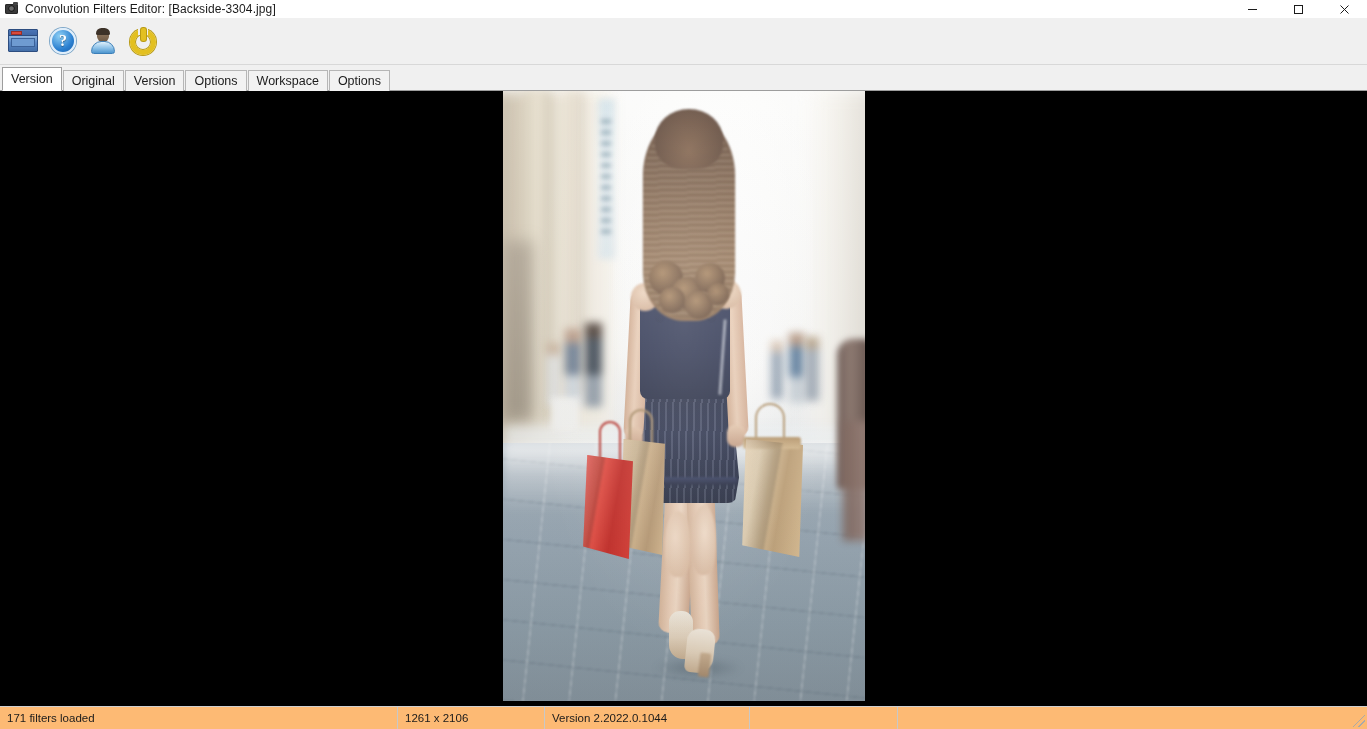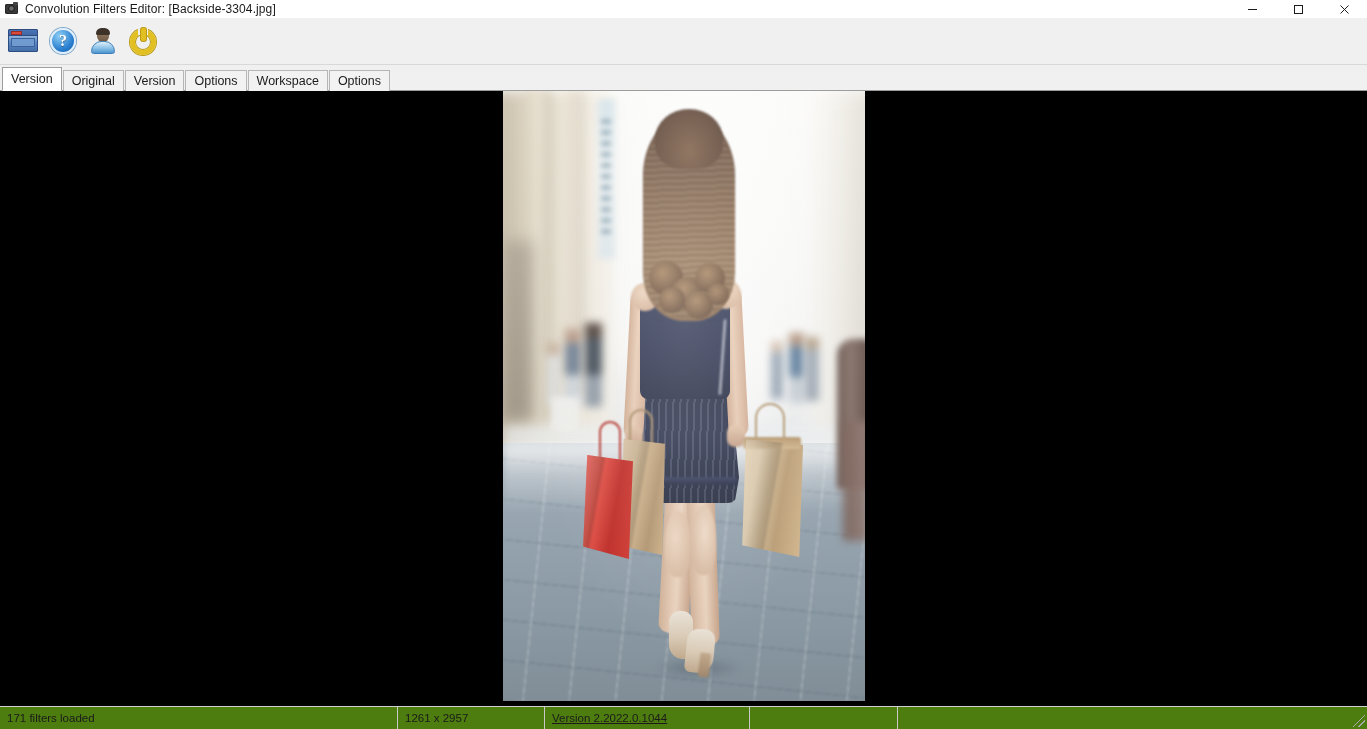--- a/index.html
+++ b/index.html
@@ -543,35 +543,35 @@
     position: absolute; inset: 0; pointer-events: none;
     background:
       radial-gradient(ellipse at 50% 38%, rgba(255,255,255,.16), rgba(255,255,255,0) 62%),
       linear-gradient(180deg, rgba(255,255,255,.10), rgba(0,0,0,.05));
   }
 
   
   .statusbar {
     height: 23px;
     flex: 0 0 23px;
-    background: #4d7c0f;
+    background: #fdba74;
     border-top: 1px solid #d0d0d0;
     display: flex; align-items: stretch;
     font-size: 11.5px; color: #1b1b1b;
   }
   .sb-cell {
     display: flex; align-items: center;
     padding-left: 7px;
     border-right: 1px solid #c8c8c8;
     white-space: nowrap;
     overflow: hidden;
   }
   .sb-cell.c1 { width: 398px; }
   .sb-cell.c2 { width: 147px; }
-  .sb-cell.c3 { width: 205px; text-decoration: underline; }
+  .sb-cell.c3 { width: 205px; }
   .sb-cell.c4 { width: 148px; }
   .sb-cell.c5 { flex: 1 1 auto; border-right: none; position: relative; }
   .sb-grip {
     position: absolute; right: 2px; bottom: 2px; width: 12px; height: 12px;
     background:
       linear-gradient(135deg, transparent 0 46%, #a9a9a9 46% 52%, transparent 52%),
       linear-gradient(135deg, transparent 0 70%, #a9a9a9 70% 76%, transparent 76%);
   }
 </style>
 </head>
@@ -736,21 +736,21 @@
           <div class="bag-tan2-fold"></div>
         </div>
 
         <div class="photo-grade"></div>
       </div>
     </div>
   </div>
 
   <div class="statusbar">
     <div class="sb-cell c1">171 filters loaded</div>
-    <div class="sb-cell c2">1261 x 2957</div>
+    <div class="sb-cell c2">1261 x 2106</div>
     <div class="sb-cell c3">Version 2.2022.0.1044</div>
     <div class="sb-cell c4"></div>
     <div class="sb-cell c5">
       <span class="sb-grip"></span>
     </div>
   </div>
 
 </div>
 
 </body></html>

